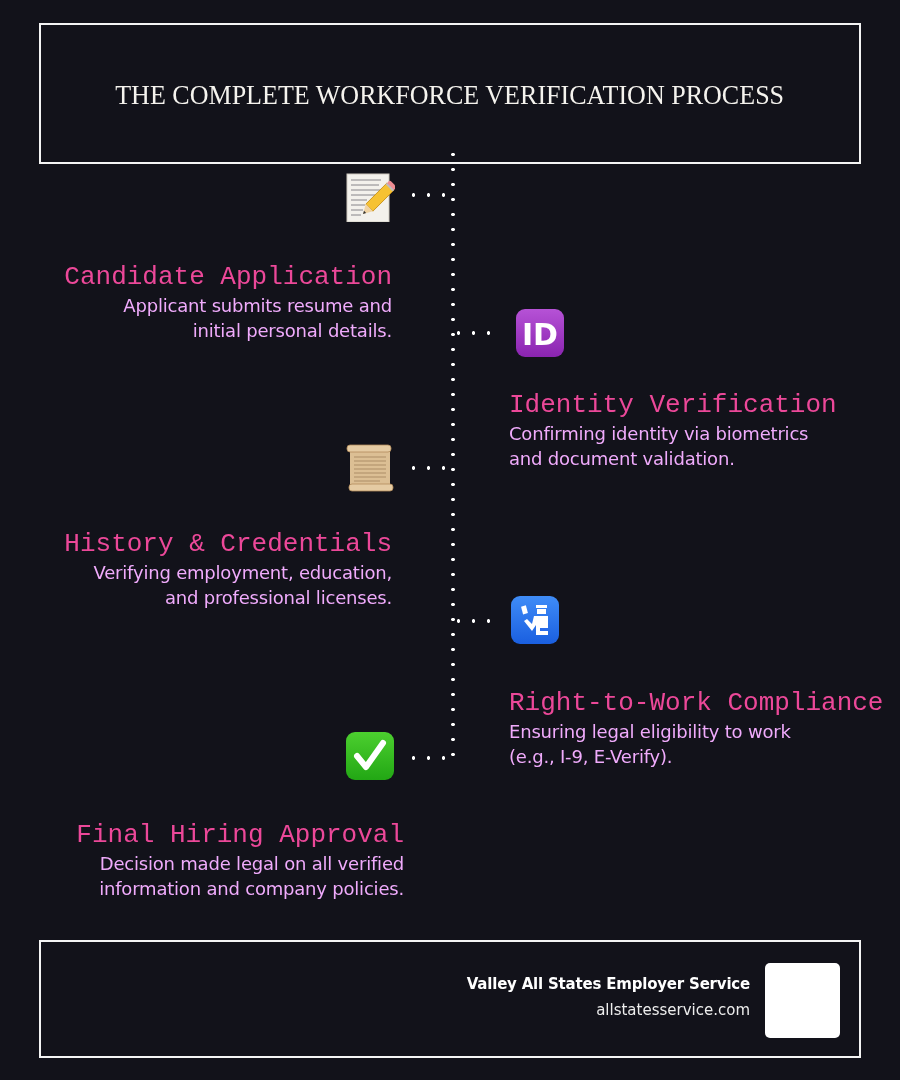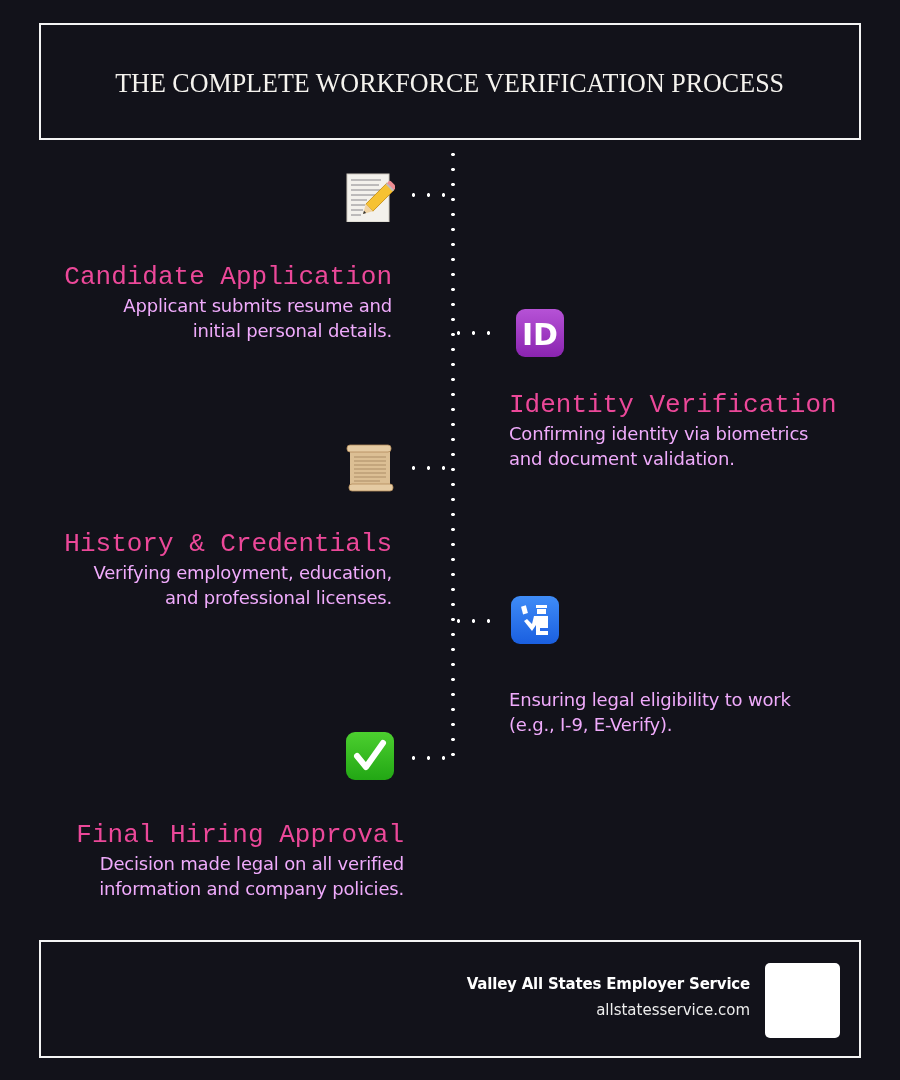--- a/index.html
+++ b/index.html
@@ -7,21 +7,21 @@
       width: 900px; height: 1080px;
       background: #12121a;
       overflow: hidden;
       color: #f2f0ea;
     }
     .page { position: relative; width: 900px; height: 1080px; }
 
     
     .header-box {
       position: absolute; left: 39px; top: 23px;
-      width: 822px; height: 117px;
+      width: 822px; height: 141px;
       border: 2px solid #f4f4f4;
       display: flex; align-items: center; justify-content: center;
     }
     .header-title {
       font-family: "Liberation Serif", "DejaVu Serif", serif;
       font-size: 28px;
       font-weight: normal;
       letter-spacing: 0px;
       color: #f5f3ee;
       transform: scaleX(0.93);
@@ -223,20 +223,21 @@
 
   <div class="step left" style="right:508px; top:528px;">
     <div class="step-title">History &amp; Credentials</div>
     <div class="step-desc">
       <div>Verifying employment, education,</div>
       <div>and professional licenses.</div>
     </div>
   </div>
 
   <div class="step right" style="left:509px; top:687px;">
+    <div class="step-title">Right-to-Work Compliance</div>
     <div class="step-desc">
       <div>Ensuring legal eligibility to work</div>
       <div>(e.g., I-9, E-Verify).</div>
     </div>
   </div>
 
   <div class="step left" style="right:496px; top:819px;">
     <div class="step-title">Final Hiring Approval</div>
     <div class="step-desc">
       <div>Decision made legal on all verified</div>

